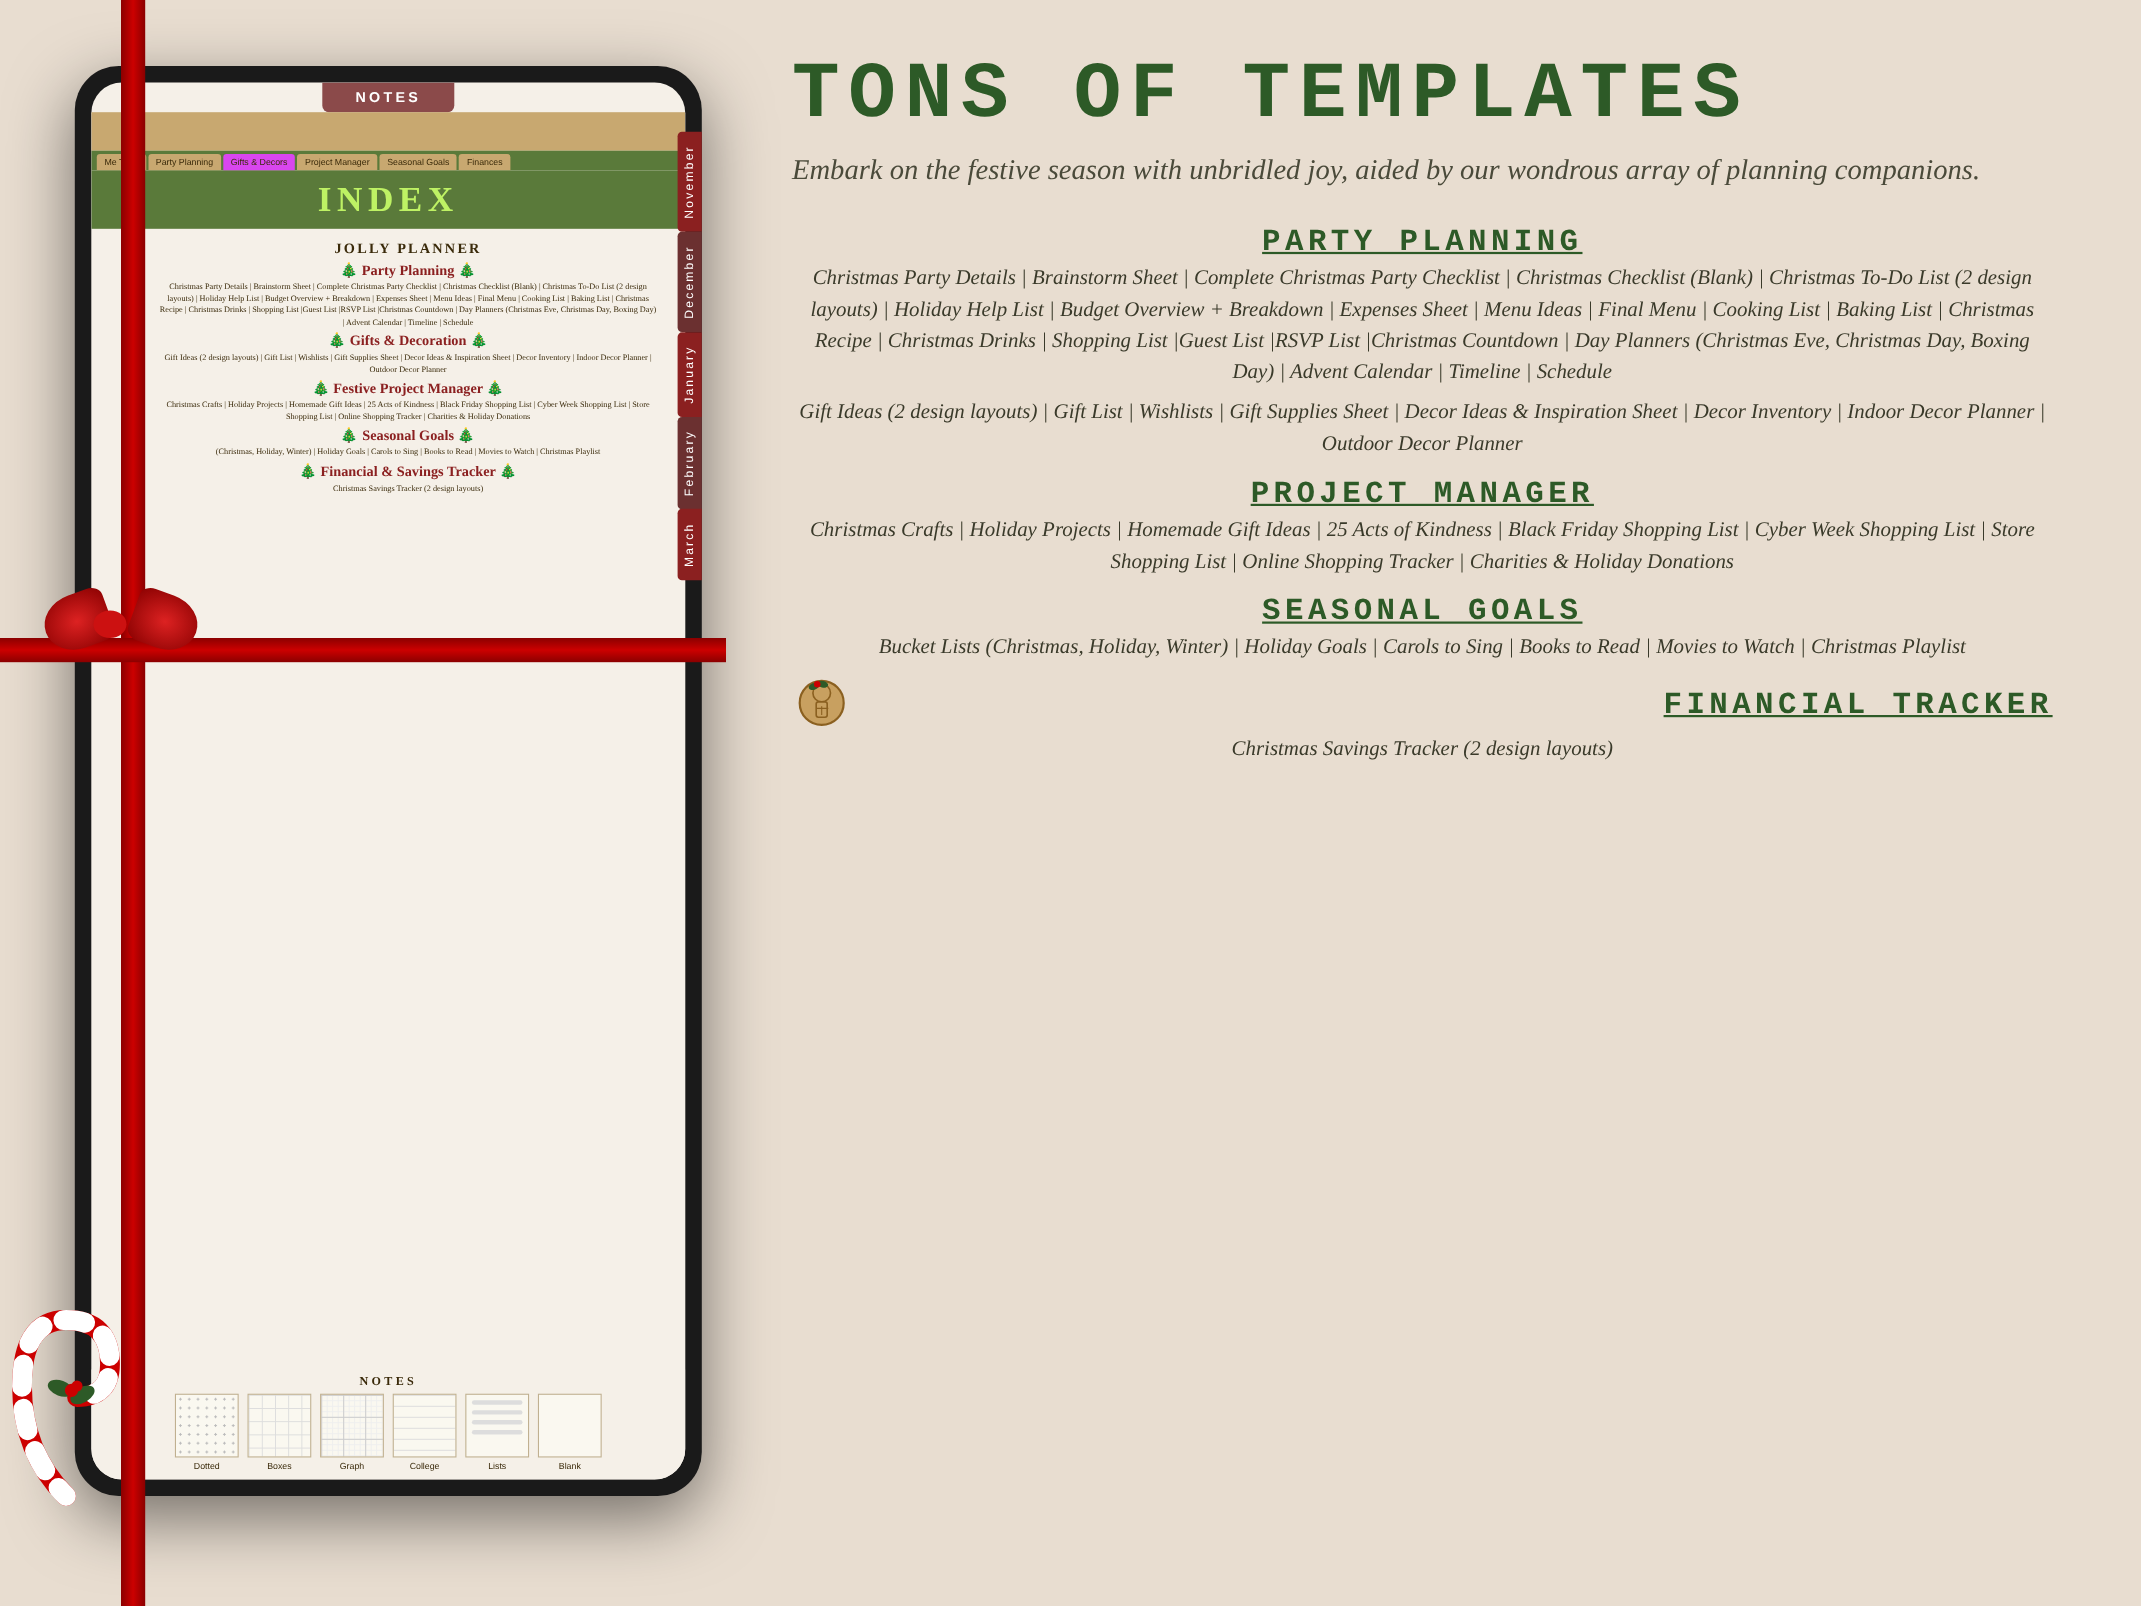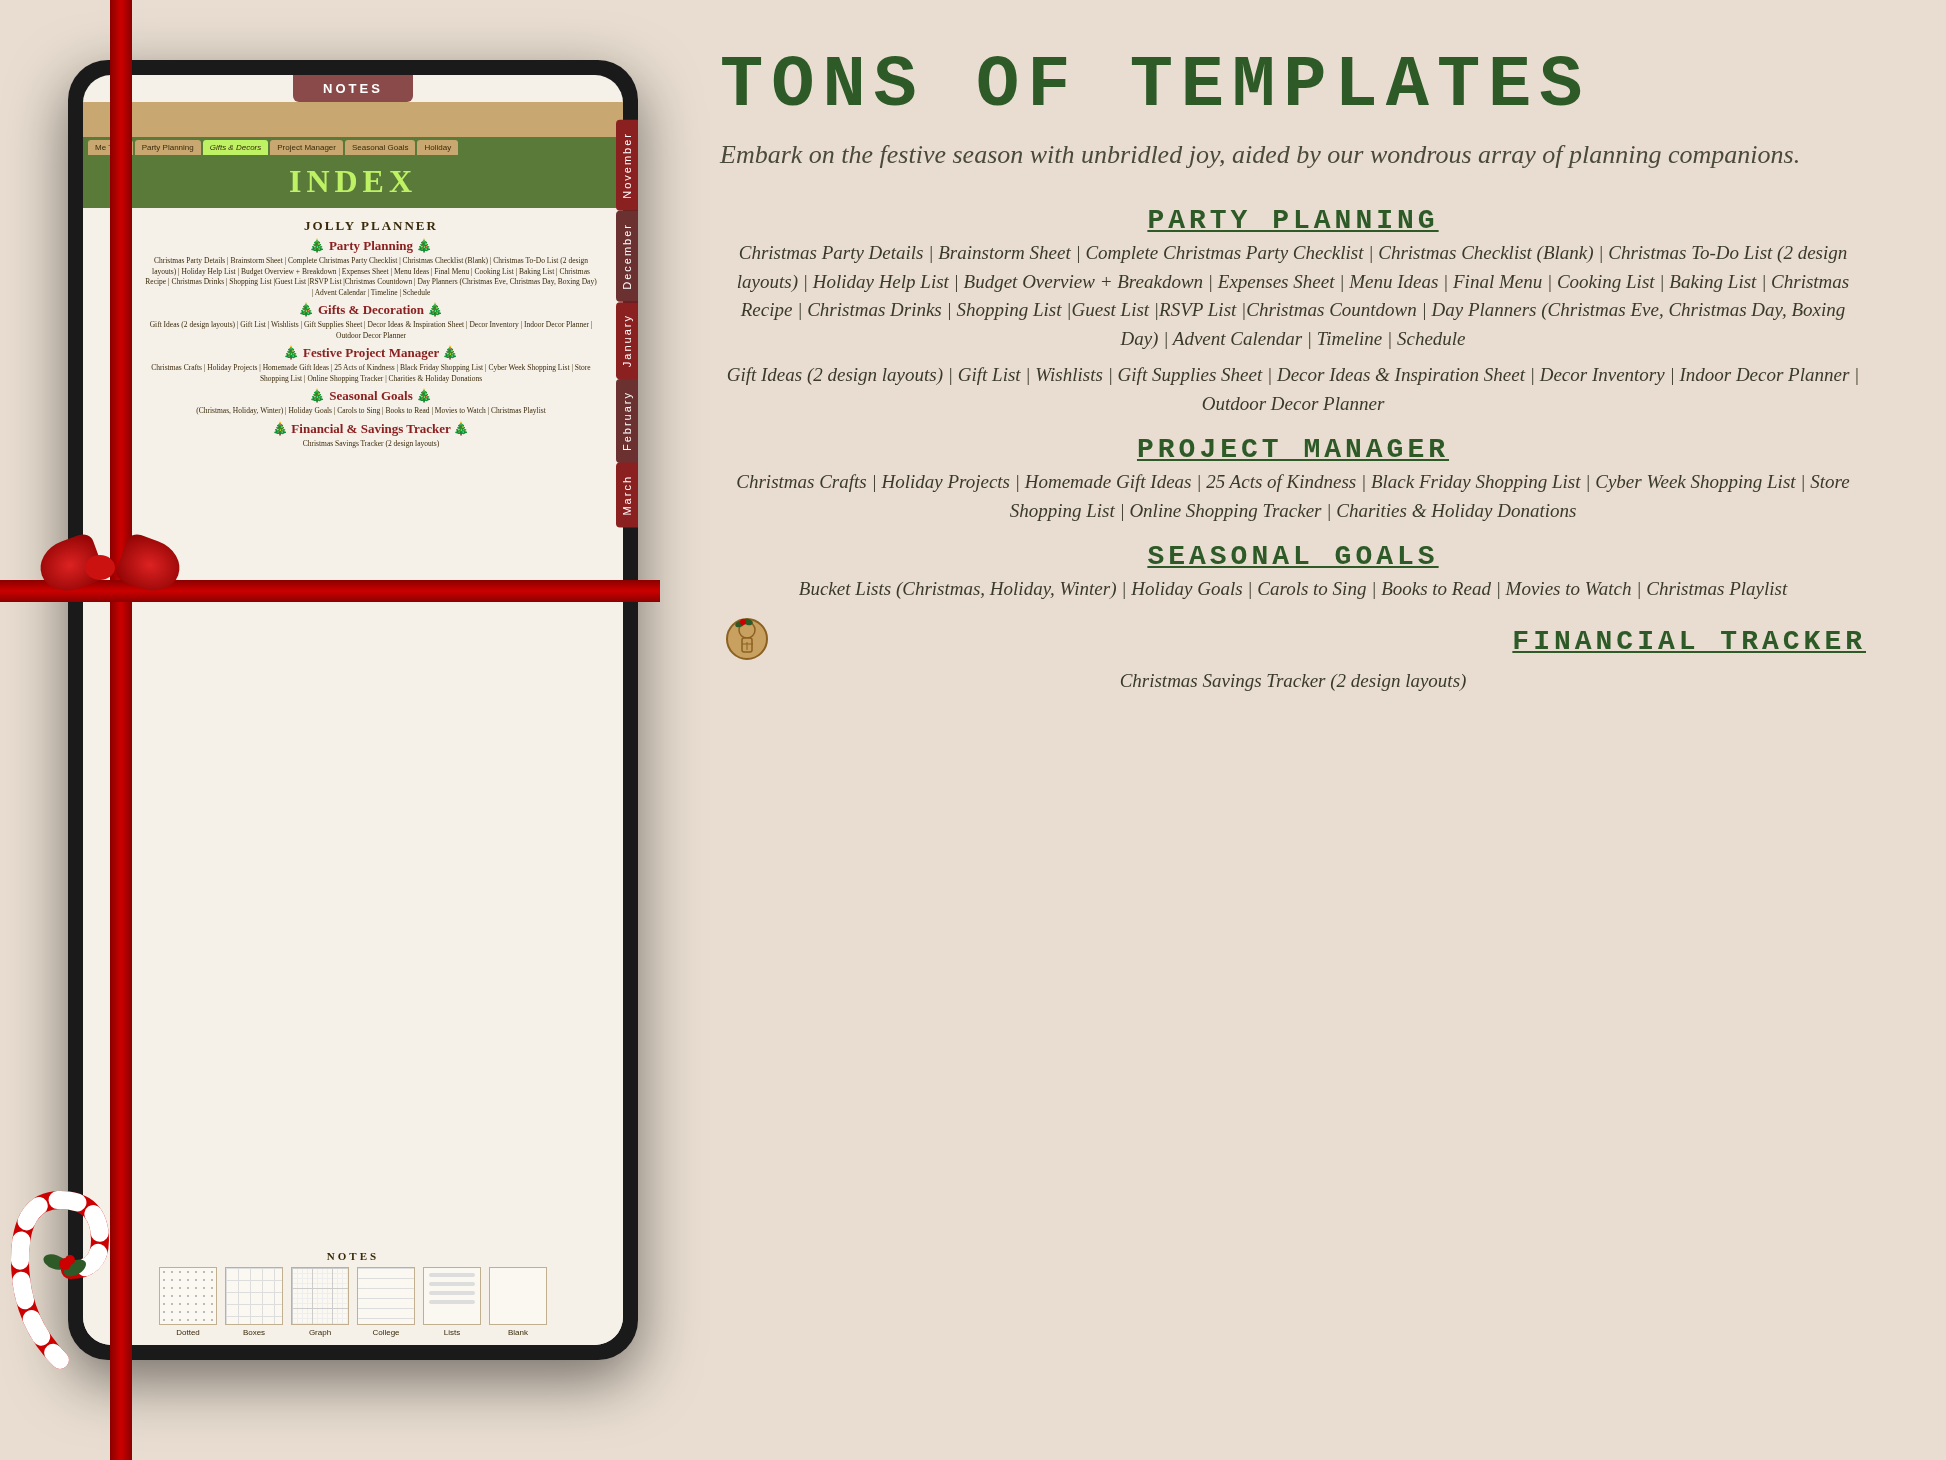--- a/index.html
+++ b/index.html
@@ -374,24 +374,24 @@
   <div class="tablet">
     <div class="tablet-screen">
 
       <div class="notes-tab">NOTES</div>
 
       <div style="background:#c8a870; height:35px; display:flex; align-items:center; padding:0 10px;"></div>
 
       <div style="background:#5a7a3a; padding:3px 5px 0 5px; display:flex; gap:2px;">
         <div style="background:#c8a870; color:#3a2a0a; padding:3px 7px; border-radius:3px 3px 0 0; font-size:8px; font-family:Arial,sans-serif;">Me Time</div>
         <div style="background:#c8a870; color:#3a2a0a; padding:3px 7px; border-radius:3px 3px 0 0; font-size:8px; font-family:Arial,sans-serif;">Party Planning</div>
-        <div style="background:#bef264; color:#3a2a0a; padding:3px 7px; border-radius:3px 3px 0 0; font-size:8px; font-family:Arial,sans-serif;font-style:italic;">Gifts &amp; Decors</div>
+        <div style="background:#d946ef; color:#3a2a0a; padding:3px 7px; border-radius:3px 3px 0 0; font-size:8px; font-family:Arial,sans-serif;">Gifts &amp; Decors</div>
         <div style="background:#c8a870; color:#3a2a0a; padding:3px 7px; border-radius:3px 3px 0 0; font-size:8px; font-family:Arial,sans-serif;">Project Manager</div>
         <div style="background:#c8a870; color:#3a2a0a; padding:3px 7px; border-radius:3px 3px 0 0; font-size:8px; font-family:Arial,sans-serif;">Seasonal Goals</div>
-        <div style="background:#c8a870; color:#3a2a0a; padding:3px 7px; border-radius:3px 3px 0 0; font-size:8px; font-family:Arial,sans-serif;">Holiday</div>
+        <div style="background:#c8a870; color:#3a2a0a; padding:3px 7px; border-radius:3px 3px 0 0; font-size:8px; font-family:Arial,sans-serif;">Finances</div>
       </div>
 
       <div class="index-title">INDEX</div>
 
       <div class="index-area">
         <div class="planner-name">JOLLY PLANNER</div>
 
         <div class="section-heading">🎄 Party Planning 🎄</div>
         <div class="section-text">Christmas Party Details | Brainstorm Sheet | Complete Christmas Party Checklist | Christmas Checklist (Blank) | Christmas To-Do List (2 design layouts) | Holiday Help List | Budget Overview + Breakdown | Expenses Sheet | Menu Ideas | Final Menu | Cooking List | Baking List | Christmas Recipe | Christmas Drinks | Shopping List |Guest List |RSVP List |Christmas Countdown | Day Planners (Christmas Eve, Christmas Day, Boxing Day) | Advent Calendar | Timeline | Schedule</div>
 

